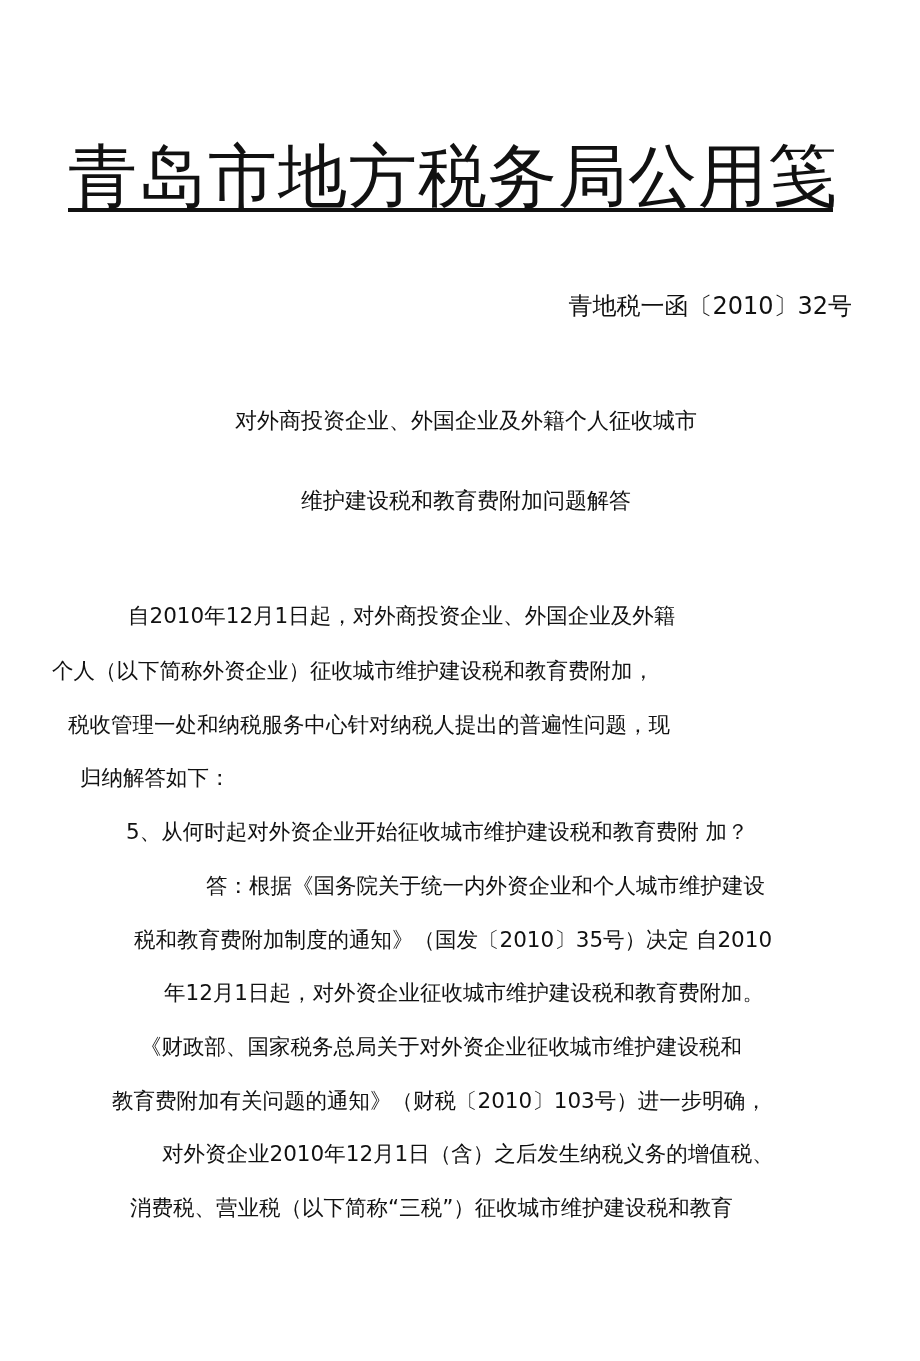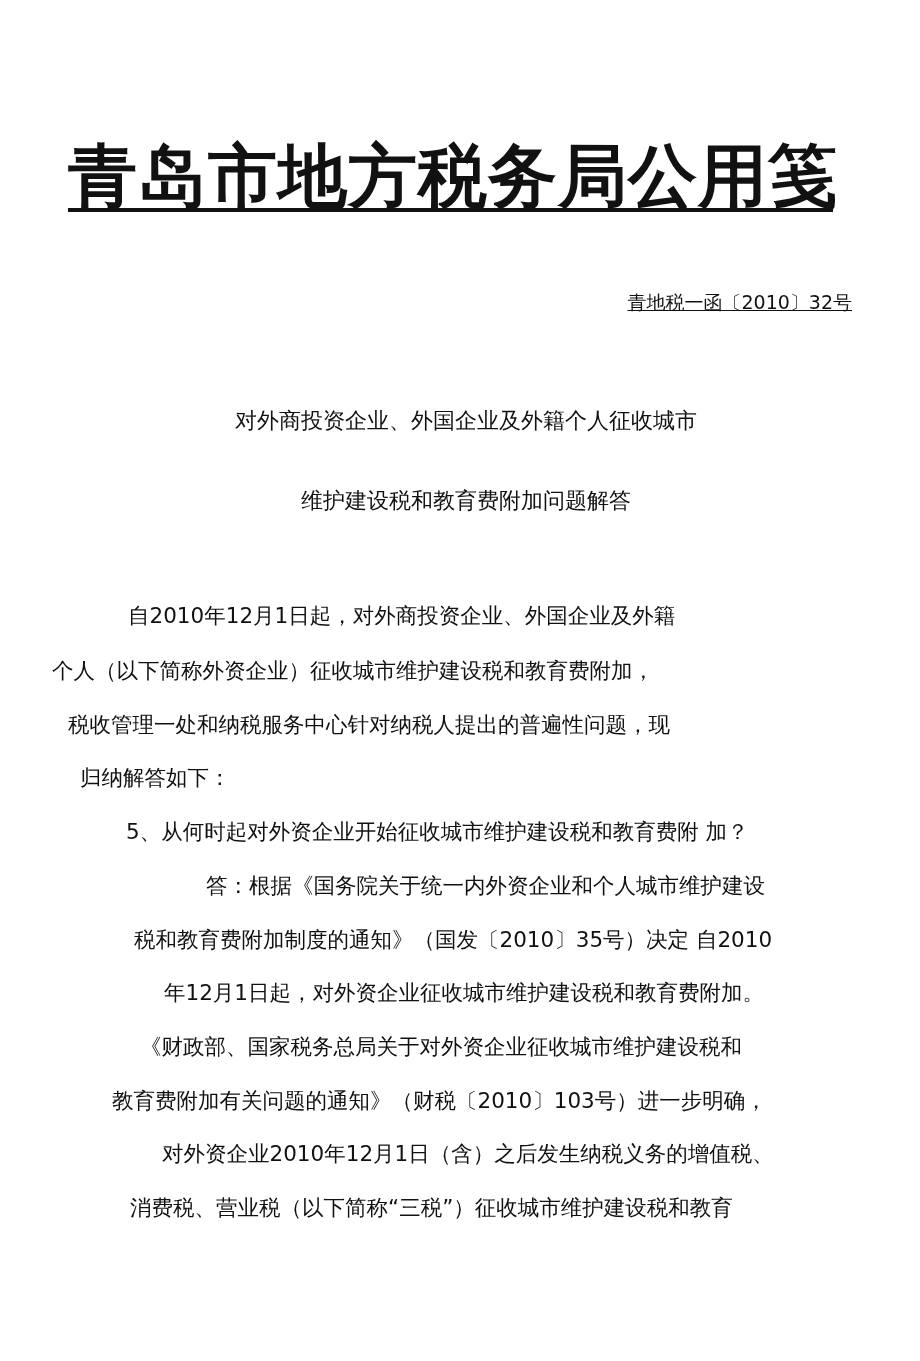--- a/index.html
+++ b/index.html
@@ -1,22 +1,22 @@
 <!DOCTYPE html>
 <html><head>
 <meta charset="utf-8">
 <style>
   html, body { margin: 0; padding: 0; background: #ffffff; }
   body { width: 920px; height: 1361px; position: relative; overflow: hidden;
          font-family: "DejaVu Sans", "Liberation Sans", sans-serif; color: #111; }
   .letterhead { position: absolute; left: 68px; top: 138px; width: 764px;
                 font-size: 69px; letter-spacing: 1px; line-height: 76px; white-space: nowrap;
-                font-weight: 700; }
+                font-weight: 400; }
   .letterhead-rule { position: absolute; left: 68px; top: 208px; width: 765px; height: 4px; background: #111; }
-  .docnum { position: absolute; right: 68px; top: 290px; font-size: 19px; white-space: nowrap; text-decoration: underline; }
+  .docnum { position: absolute; right: 68px; top: 290px; font-size: 24px; white-space: nowrap; }
   .title { position: absolute; left: 6px; width: 920px; text-align: center; font-size: 22px;
            white-space: nowrap; font-weight: 300; font-family: Liberation Mono, monospace; }
   .line { position: absolute; font-size: 21.5px; white-space: nowrap; line-height: 30px; }
 </style>
 </head>
 <body>
 
 <div>
   <div class="letterhead">青岛市地方税务局公用笺</div>
   <div class="letterhead-rule"></div>

